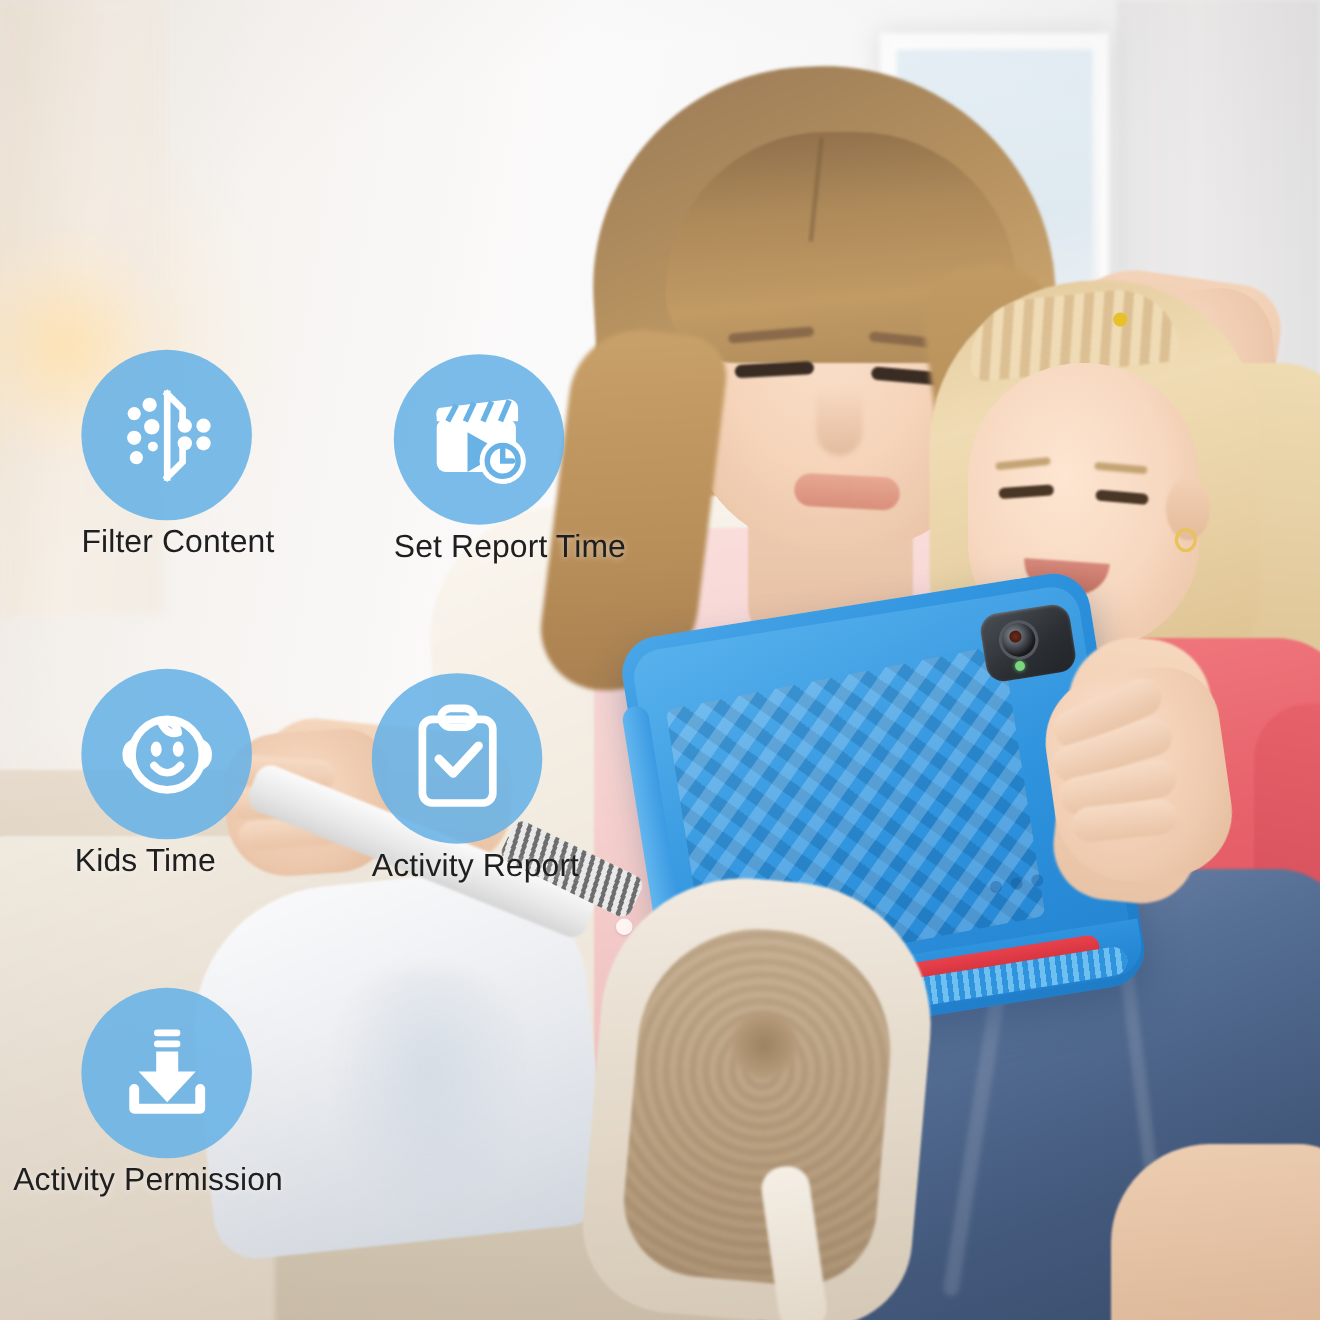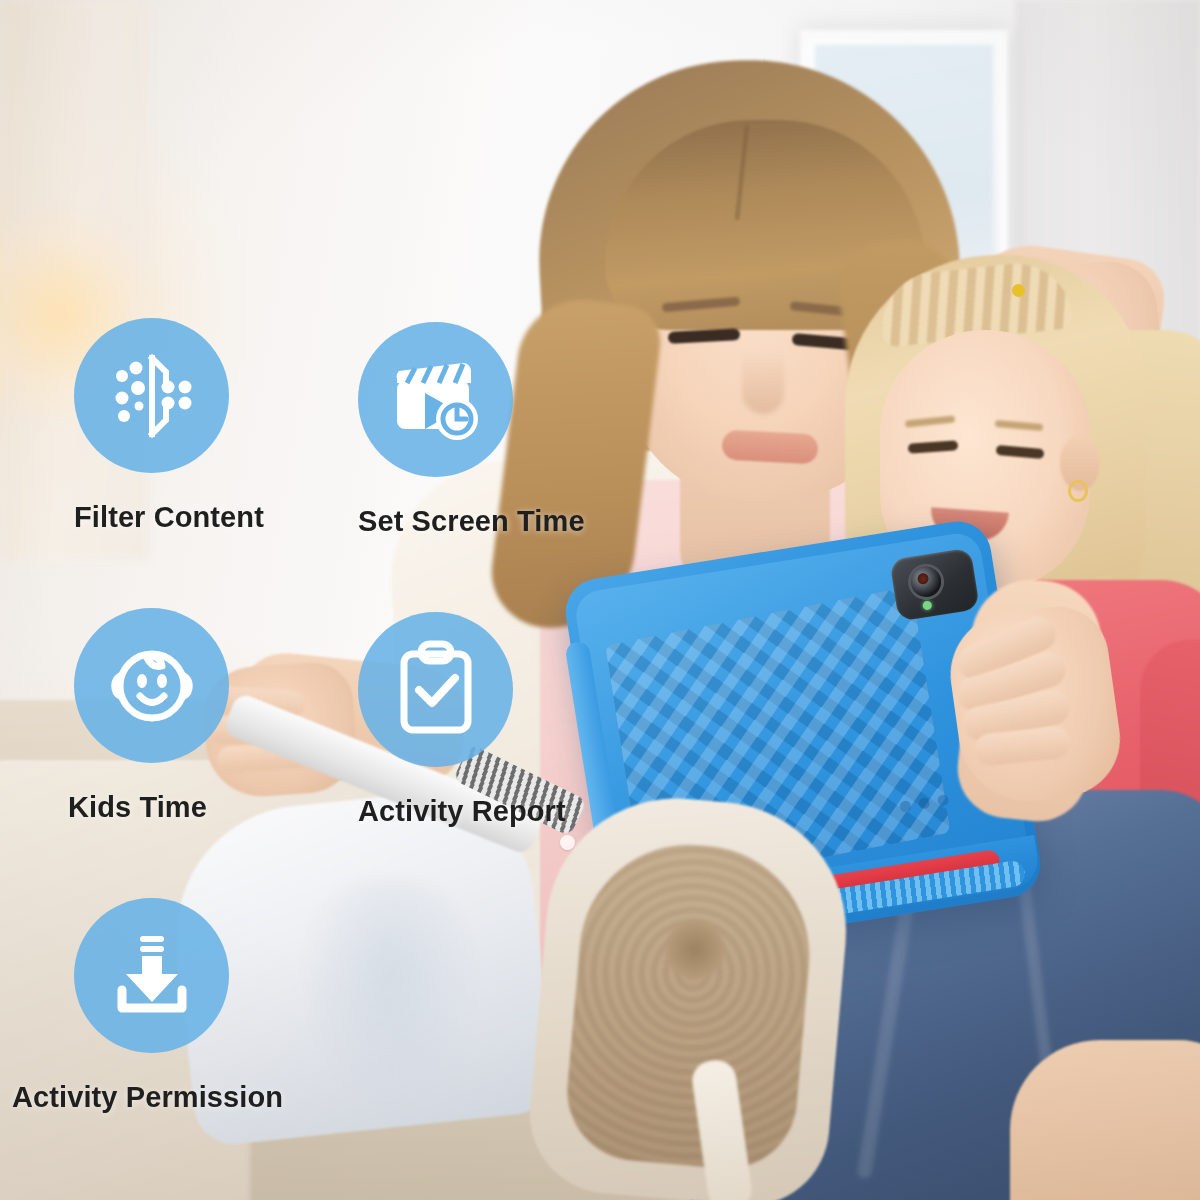--- a/index.html
+++ b/index.html
@@ -433,32 +433,32 @@
 
   .features{position:absolute;left:0;top:0;width:1200px;height:1200px;}
   .feature{position:absolute;}
   .badge{
     width:155px;height:155px;border-radius:50%;
     background:rgba(104,178,230,.88);
     display:flex;align-items:center;justify-content:center;
   }
   .badge svg{display:block;}
   .flabel{
-    margin-top:28px;
+    margin-top:4px;
     font-size:29px;
     color:#1f1f1f;
-    font-weight:700;
+    font-weight:400;
     letter-spacing:.1px;
     text-shadow:0 1px 7px rgba(255,255,255,.6);
     white-space:nowrap;
   }
   .f-0{left:74px;top:318px;}
   .f-1{left:358px;top:322px;}
   .f-2{left:74px;top:608px;}
-  .f-3{left:358px;top:612px;}
+  .f-3{left:338px;top:612px;}
   .f-4{left:74px;top:898px;}
   .f-2 .flabel{margin-left:-6px;}
   .f-4 .flabel{margin-left:-62px;}
 </style>
 </head>
 <body>
 
 <div class="canvas">
 
   <div class="photo">
@@ -607,21 +607,21 @@
             <line x1="38" y1="34" x2="46" y2="17"></line>
             <line x1="54" y1="34" x2="62" y2="16"></line>
             <line x1="70" y1="34" x2="78" y2="15"></line>
           </g>
           <path d="M40 44 L72 62 L40 80 Z" fill="#68B2E6"></path>
           <circle cx="72" cy="70" r="21" fill="#ffffff"></circle>
           <circle cx="72" cy="70" r="14" fill="none" stroke="#68B2E6" stroke-width="5"></circle>
           <path d="M72 60 L72 70 L81 70" fill="none" stroke="#68B2E6" stroke-width="5" stroke-linecap="round"></path>
         </svg>
       </div>
-      <div class="flabel">Set Screen Time</div>
+      <div class="flabel">Set Report Time</div>
     </div>
 
     <div class="feature f-2">
       <div class="badge">
         <svg width="104" height="100" viewBox="0 0 104 100" aria-hidden="true">
           <g fill="none" stroke="#ffffff" stroke-width="7" stroke-linecap="round" stroke-linejoin="round">
             <path d="M20 50 a32 32 0 1 1 64 0 a32 32 0 1 1 -64 0"></path>
             <path d="M20 40 a9 11 0 0 0 0 20"></path>
             <path d="M84 40 a9 11 0 0 1 0 20"></path>
             <path d="M46 20 q14 -2 16 10 q-10 3 -16 -10"></path>

